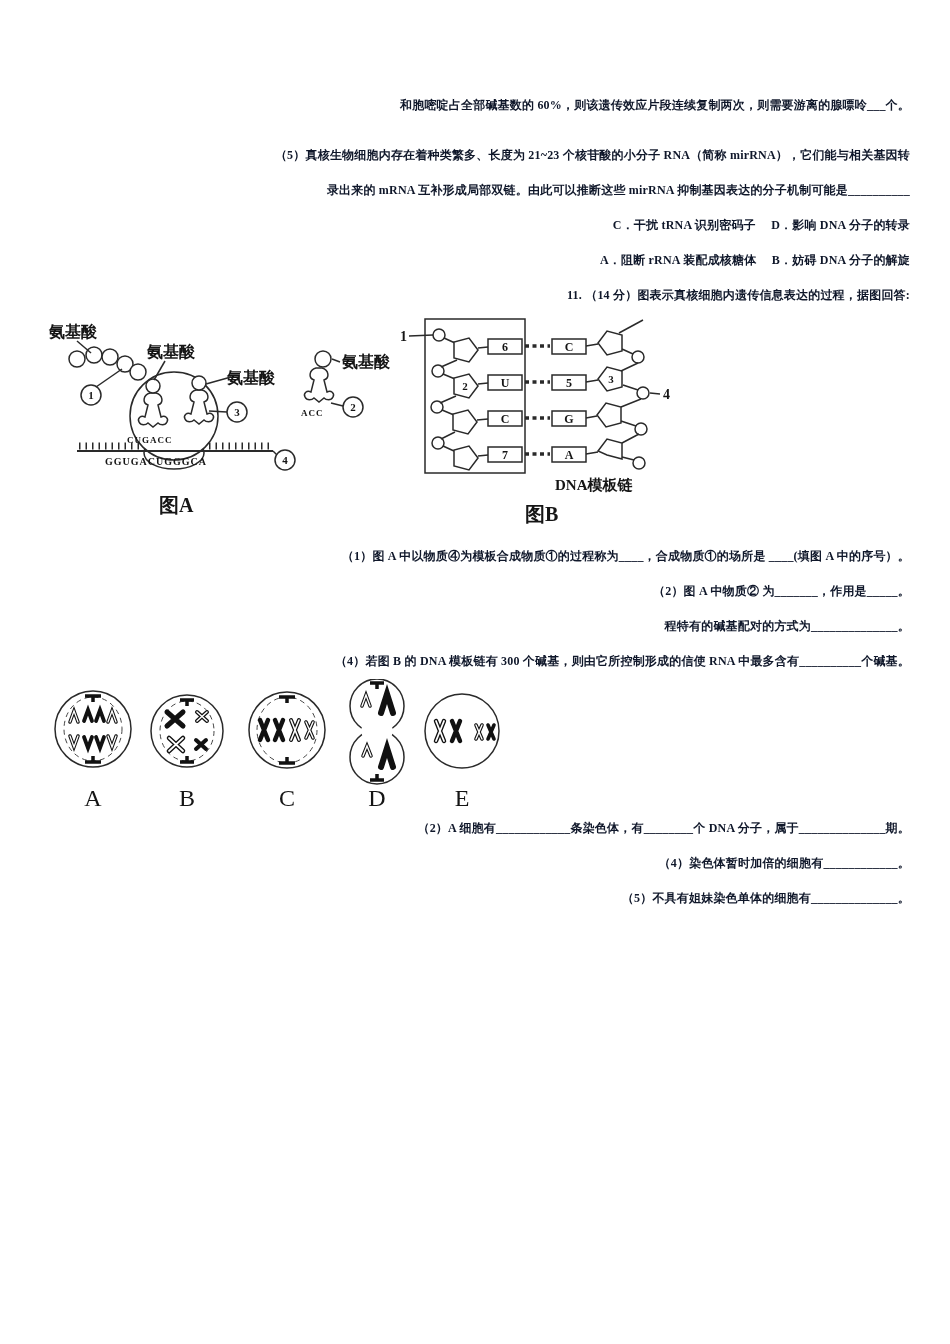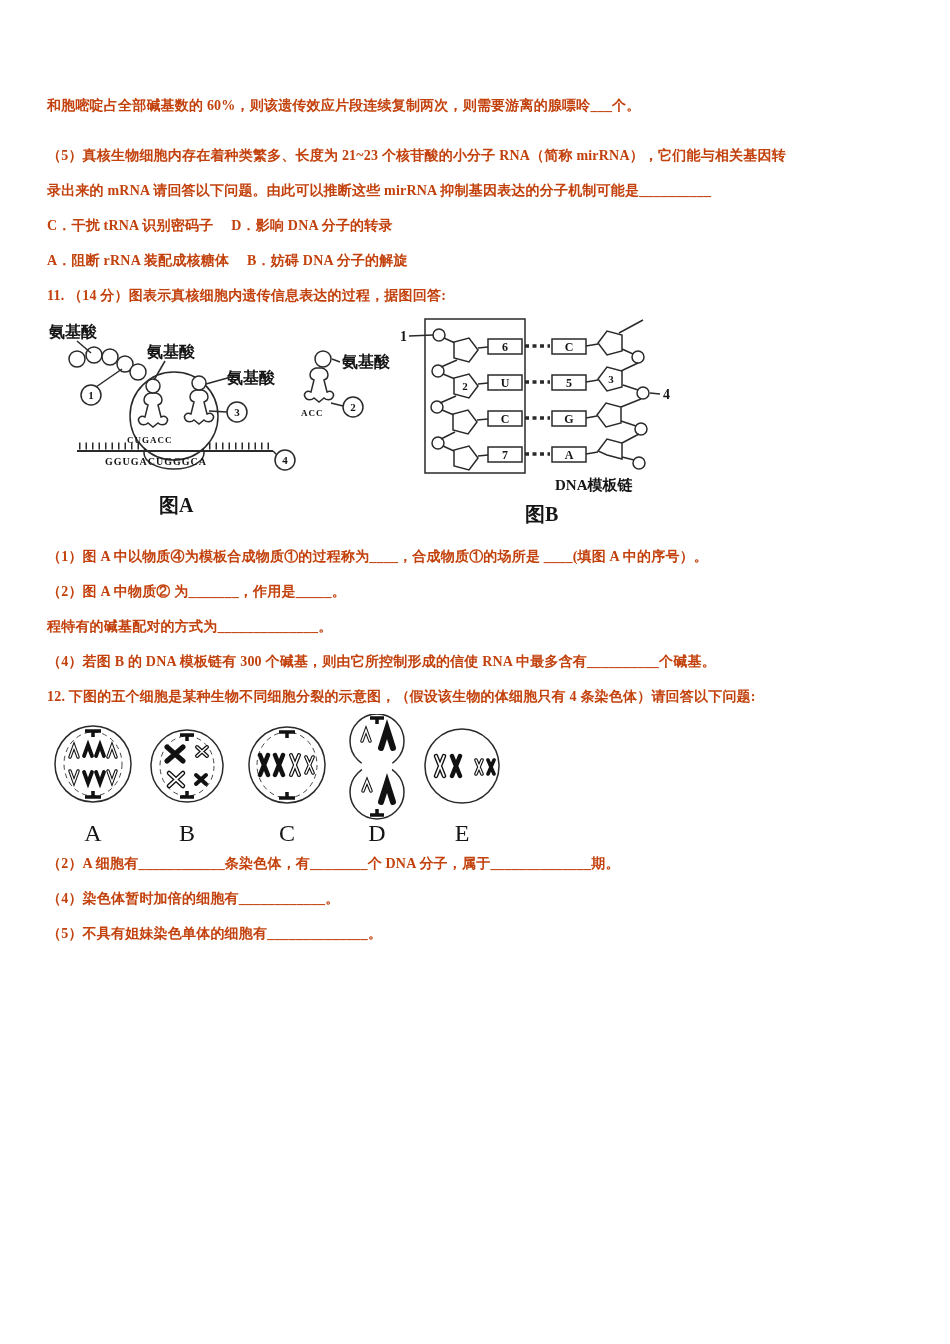--- a/index.html
+++ b/index.html
@@ -9,25 +9,26 @@
     margin:0 auto;
     background:#ffffff;
     overflow:hidden;
     font-family:"Liberation Serif","DejaVu Serif",serif;
     color:#1b1b1b;
   }
   .content{padding:88px 40px 0 47px;}
   .ln{
     white-space:nowrap;
     font-weight:bold;
-    font-size:14px;
+    font-size:12px;
     line-height:35px;
     height:35px;
     letter-spacing:0.2px;
-    color:#c2410c;
+    color:#0f172a;
+    text-align:right;
   }
   .gap-top{margin-top:15px;}
   .fig-row{display:flex;align-items:flex-start;}
   .figB{margin-left:3px;}
   .after-fig{margin-top:11px;}
   .after-cells{margin-top:20px;}
   svg{display:block;}
   svg text{font-family:"Liberation Serif","DejaVu Serif",serif;fill:#151515;}
   .sketch{stroke:#2a2a2a;fill:none;stroke-width:1.5;}
   .fillw{fill:#ffffff;stroke:#2a2a2a;stroke-width:1.5;}
@@ -36,21 +37,21 @@
   .numtxt{font-size:11px;font-weight:bold;}
 </style>
 </head>
 <body>
 
 <div id="page">
   <div class="content">
 
     <div class="ln">和胞嘧啶占全部碱基数的 60%，则该遗传效应片段连续复制两次，则需要游离的腺嘌呤___个。</div>
     <div class="ln gap-top">（5）真核生物细胞内存在着种类繁多、长度为 21~23 个核苷酸的小分子 RNA（简称 mirRNA），它们能与相关基因转</div>
-    <div class="ln">录出来的 mRNA 请回答以下问题。由此可以推断这些 mirRNA 抑制基因表达的分子机制可能是__________</div>
+    <div class="ln">录出来的 mRNA 互补形成局部双链。由此可以推断这些 mirRNA 抑制基因表达的分子机制可能是__________</div>
     <div class="ln">C．干扰 tRNA 识别密码子　 D．影响 DNA 分子的转录</div>
     <div class="ln">A．阻断 rRNA 装配成核糖体　 B．妨碍 DNA 分子的解旋</div>
     <div class="ln">11. （14 分）图表示真核细胞内遗传信息表达的过程，据图回答:</div>
 
     <div class="fig-row">
 
       <svg width="345" height="210" viewBox="0 0 345 210">
 
         <path d="M32,133 L224,133" stroke="#2a2a2a" stroke-width="7" stroke-dasharray="1.5 5"></path>
 
@@ -193,21 +194,20 @@
 
         <text x="160" y="177" font-size="15" font-weight="bold">DNA模板链</text>
         <text x="130" y="208" class="cap">图B</text>
       </svg>
     </div>
 
     <div class="ln after-fig">（1）图 A 中以物质④为模板合成物质①的过程称为____，合成物质①的场所是 ____(填图 A 中的序号）。</div>
     <div class="ln">（2）图 A 中物质② 为_______，作用是_____。</div>
     <div class="ln">程特有的碱基配对的方式为______________。</div>
     <div class="ln">（4）若图 B 的 DNA 模板链有 300 个碱基，则由它所控制形成的信使 RNA 中最多含有__________个碱基。</div>
-    <div class="ln">12. 下图的五个细胞是某种生物不同细胞分裂的示意图，（假设该生物的体细胞只有 4 条染色体）请回答以下问题:</div>
 
     <svg width="460" height="132" viewBox="0 0 460 132">
 
       <g transform="translate(46,50)">
         <circle r="38" class="fillw"></circle>
         <ellipse rx="29" ry="32" fill="none" stroke="#444" stroke-width="1" stroke-dasharray="5 4"></ellipse>
         <path d="M-8,-33 H8 M0,-33 V-27" stroke="#111" stroke-width="3.5" fill="none"></path>
         <path d="M-8,33 H8 M0,33 V27" stroke="#111" stroke-width="3.5" fill="none"></path>
 
         <path d="M-23,-7 L-19,-18 L-15,-7" stroke="#111" stroke-width="3.5" stroke-linecap="round" fill="none"></path>

